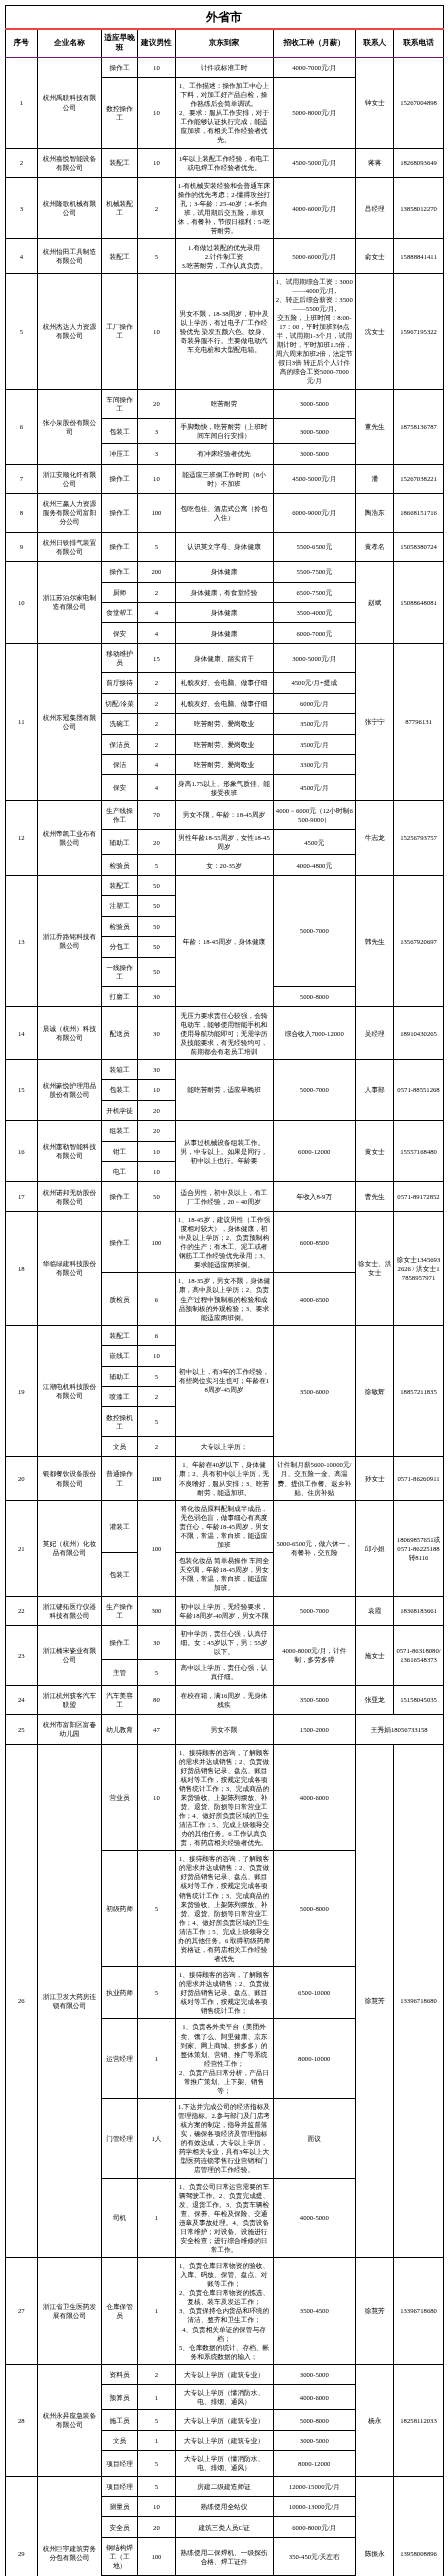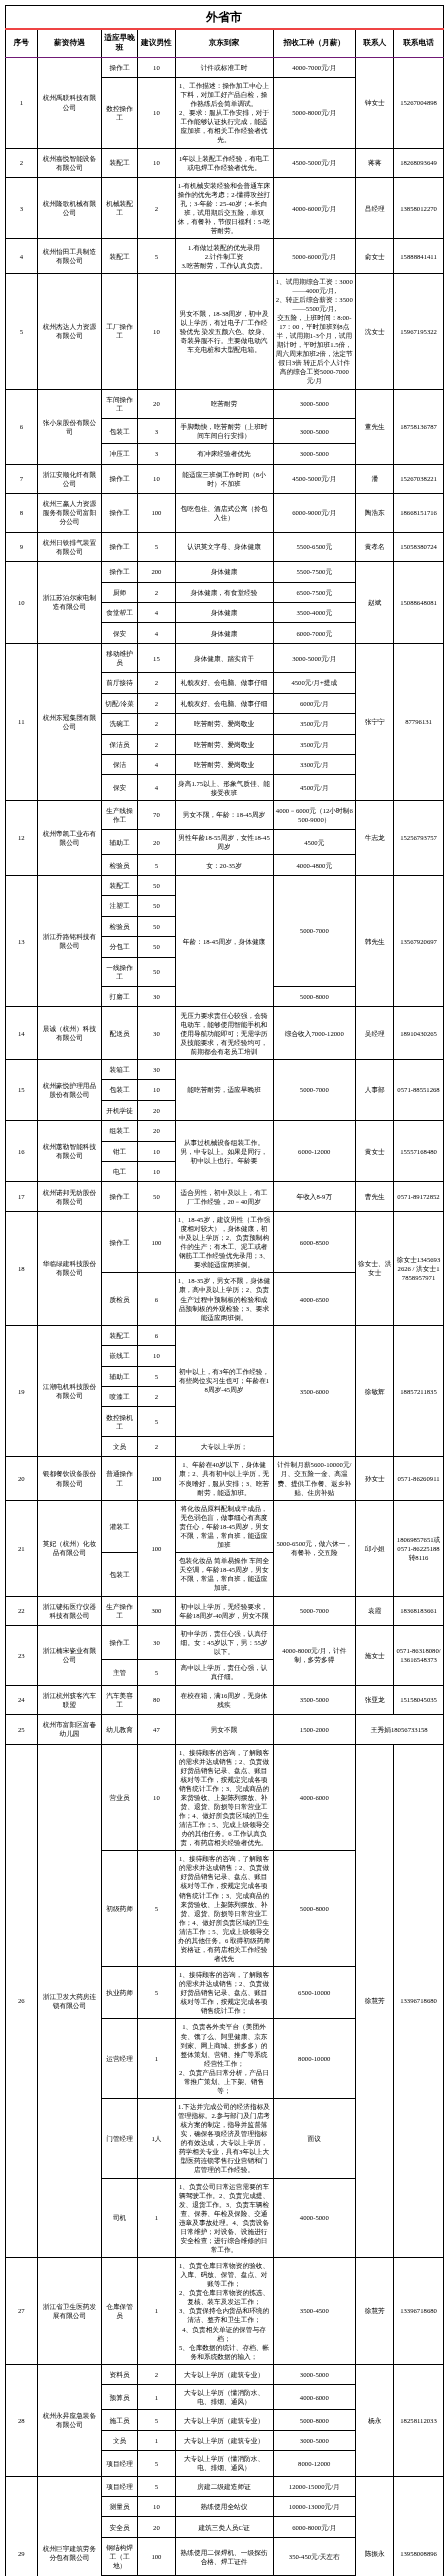--- a/index.html
+++ b/index.html
@@ -35,21 +35,21 @@
         <col class="c-sal">
         <col class="c-contact">
         <col class="c-phone">
     </colgroup>
     <thead>
       <tr class="title-row">
         <th colspan="8">外省市</th>
       </tr>
       <tr class="head-row">
         <th>序号</th>
-        <th>薪资待遇</th>
+        <th>企业名称</th>
         <th>适应早晚班</th>
         <th>建议男性</th>
         <th>京东到家</th>
         <th>招收工种（月薪）</th>
         <th>联系人</th>
         <th>联系电话</th>
       </tr>
     </thead>
     <tbody>
         <tr class="company-first">

